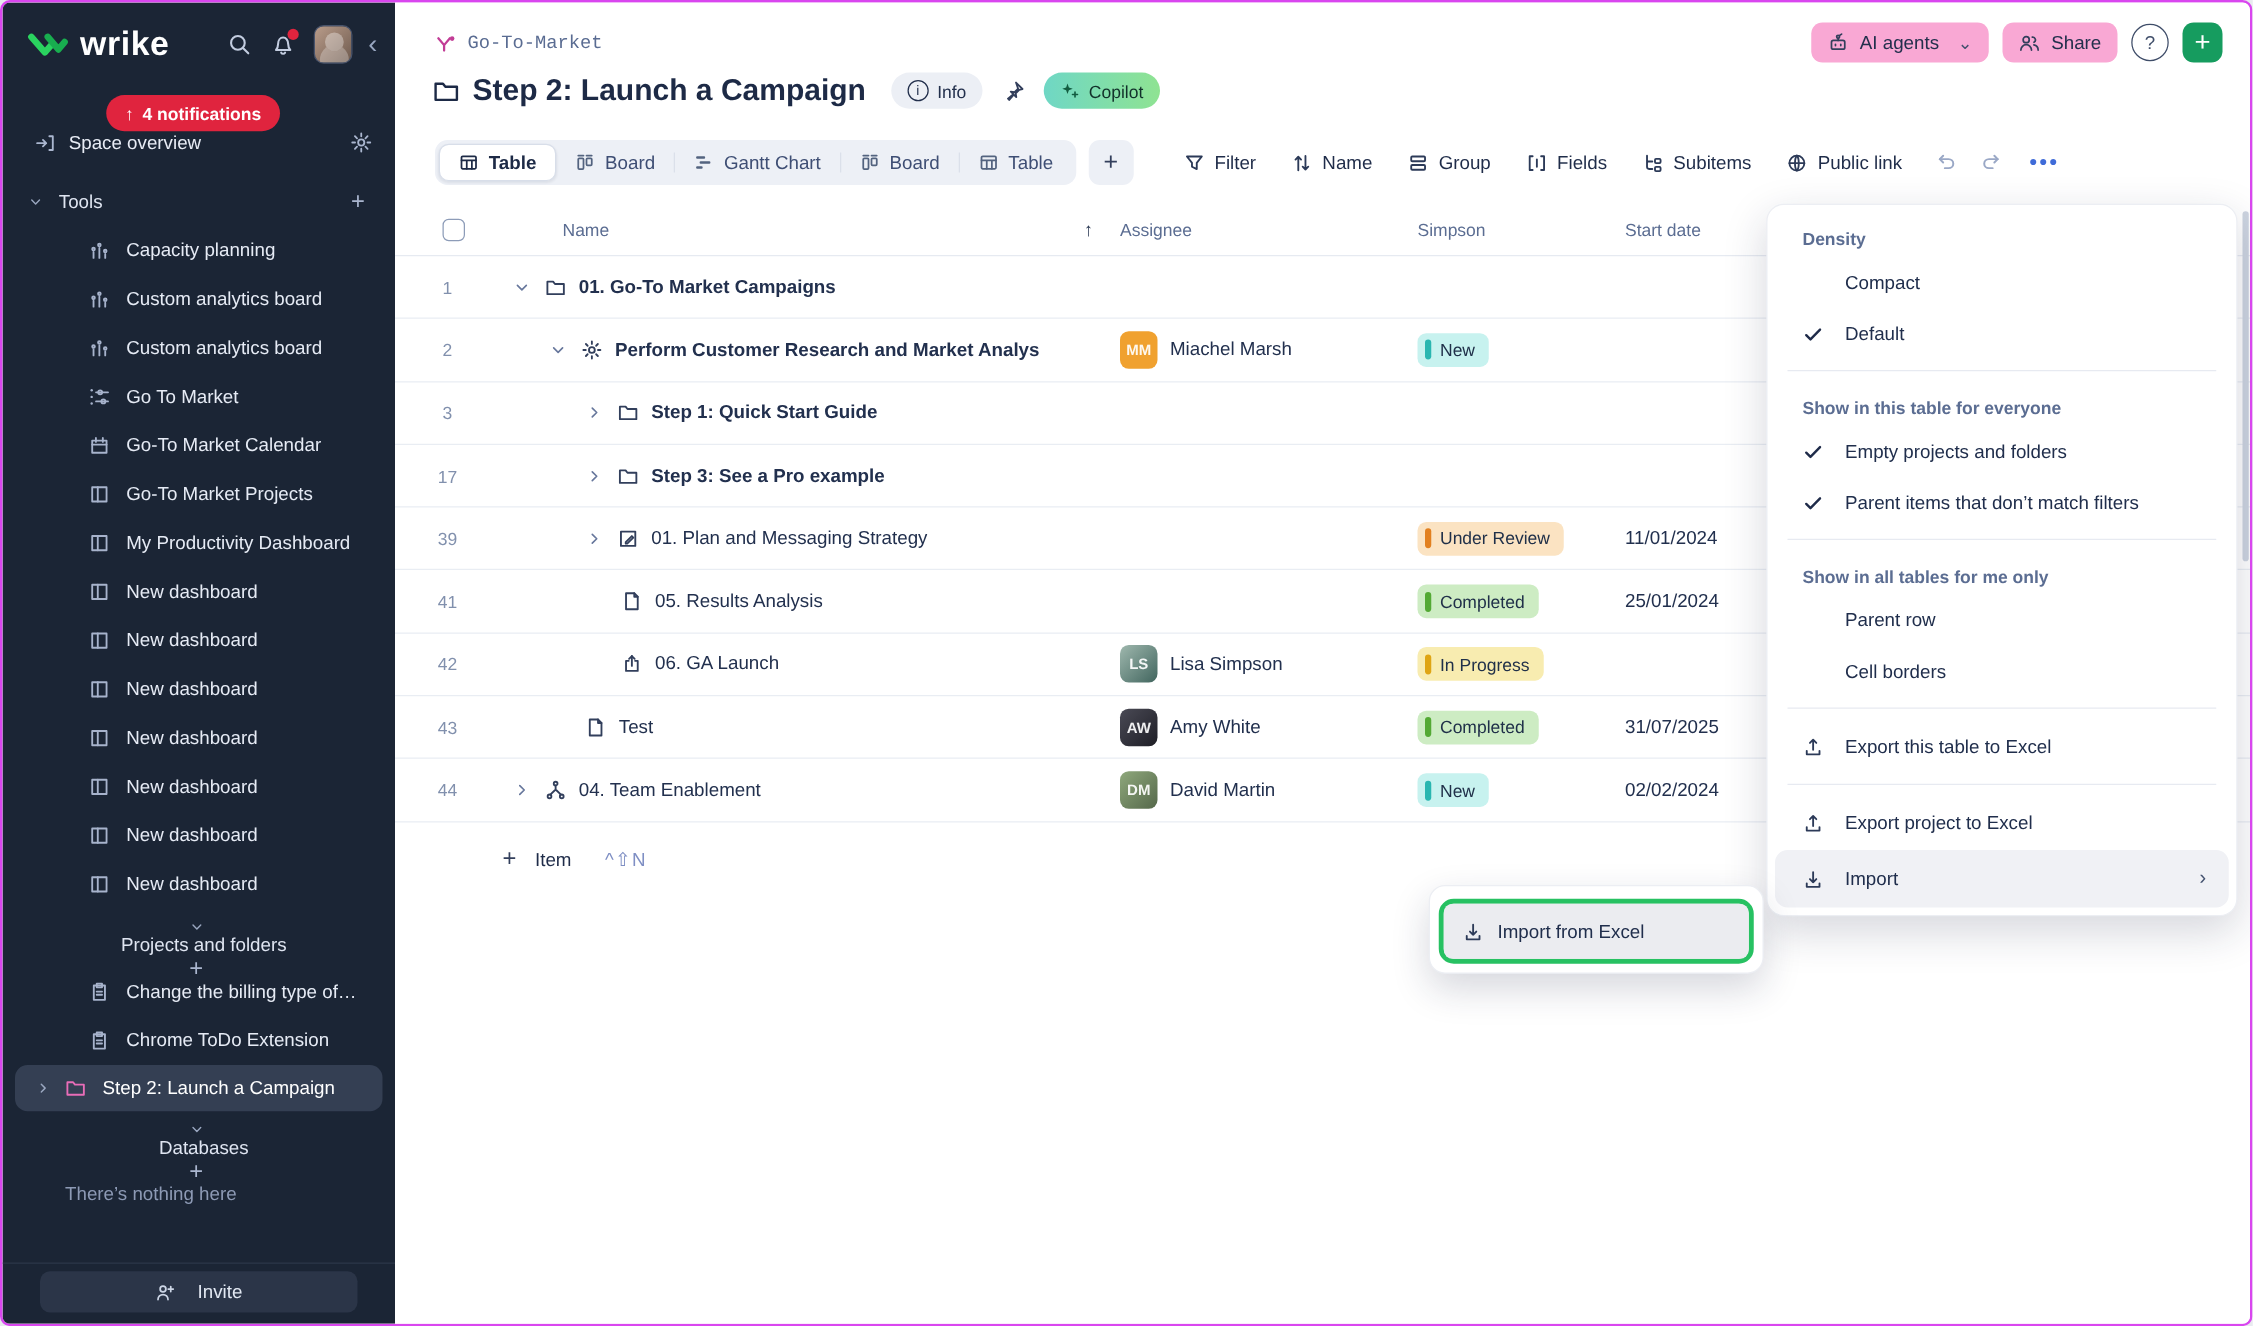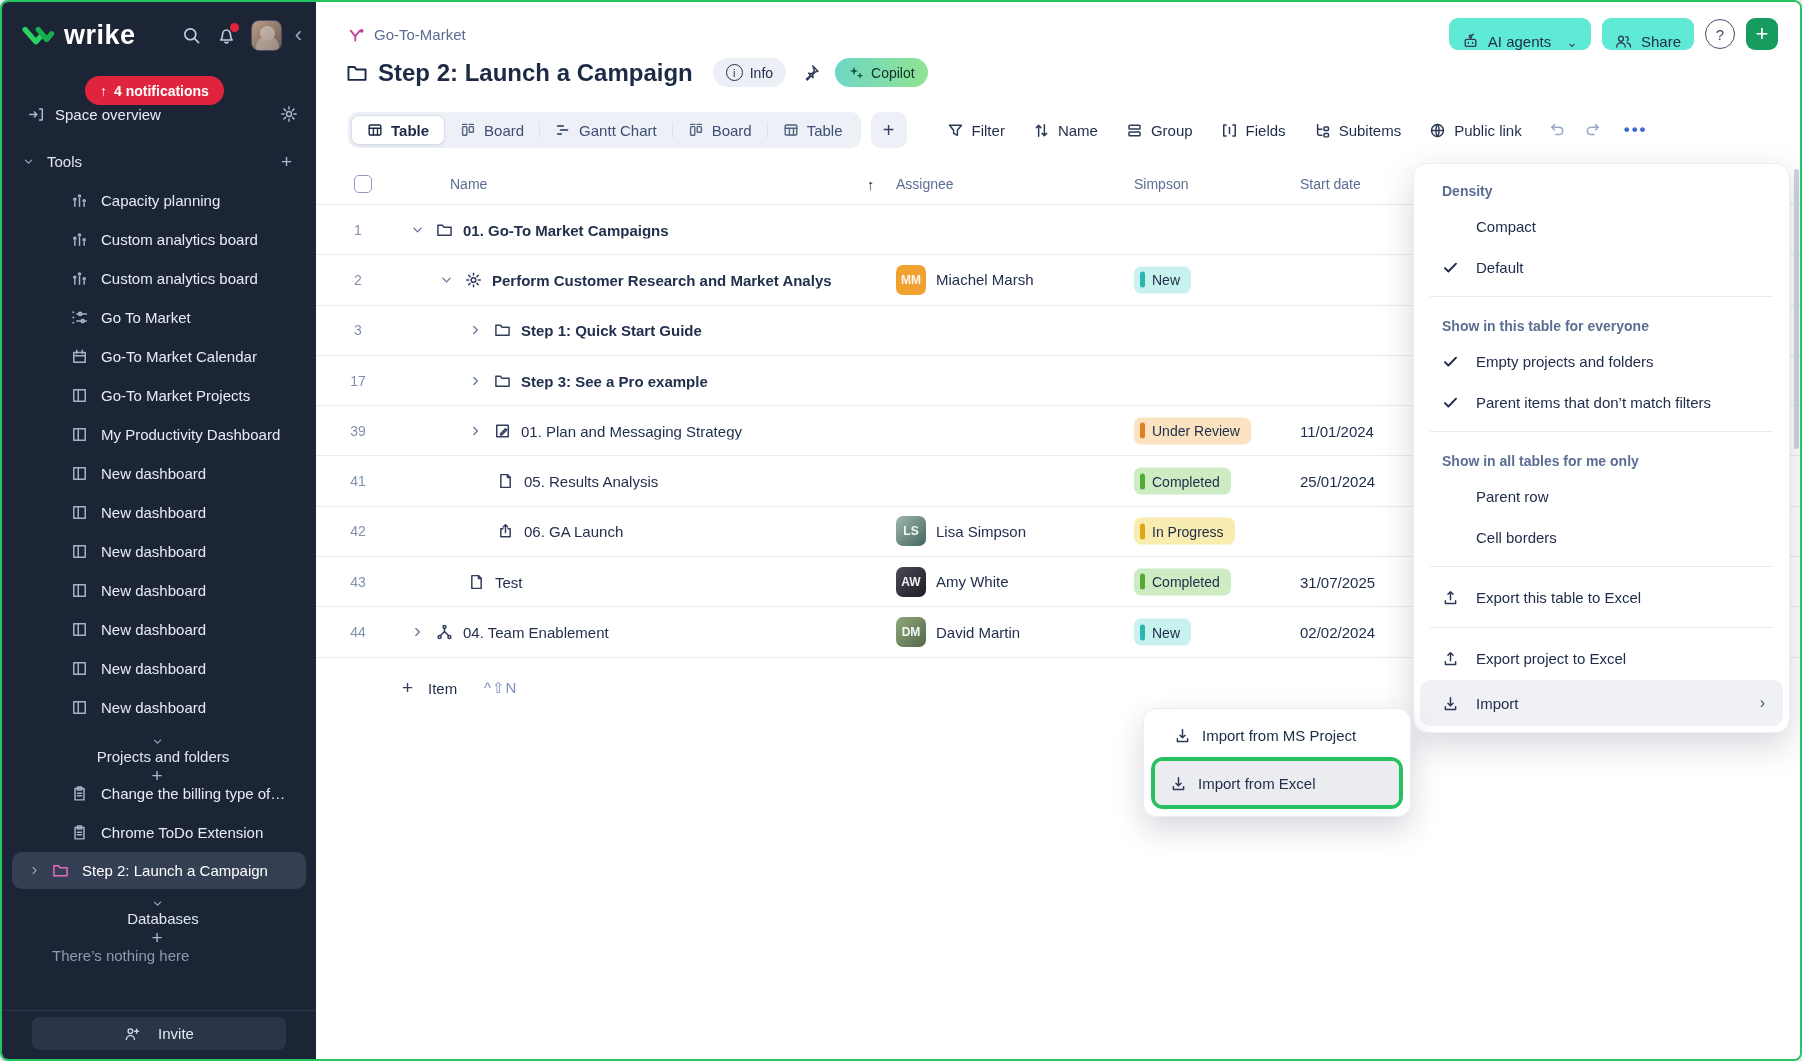--- a/index.html
+++ b/index.html
@@ -1,17 +1,17 @@
 <!DOCTYPE html>
 <html><head>
 <meta charset="utf-8">
 <style>
   * { margin:0; padding:0; box-sizing:border-box; }
   html,body { background:#e8eaef; font-family:"Liberation Sans", sans-serif; }
-  .app { position:relative; width:1802px; height:1061px; background:#fff; border:2px solid #22c55e; border-radius:8px; overflow:hidden; }
+  .app { position:relative; width:1802px; height:1061px; background:#fff; border:2px solid #d946ef; border-radius:8px; overflow:hidden; }
 
   
   .sidebar { position:absolute; left:0; top:0; width:314px; height:100%; background:#1b2535; color:#e7ebf4; }
   .side-head { position:absolute; top:12px; left:20px; right:14px; height:42px; display:flex; align-items:center; }
   .logo { display:flex; align-items:center; gap:8px; }
   .logo-mark { width:34px; height:28px; }
   .logo-text { font-size:27px; font-weight:700; color:#fff; letter-spacing:.5px; }
   .side-head .spacer { flex:1; }
   .shicon { width:19px; height:19px; color:#c3cde0; margin-left:16px; position:relative; }
   .shicon svg { width:100%; height:100%; }
@@ -37,33 +37,33 @@
   .snav-item.selected .item-chev { width:13px; height:13px; color:#9aa7c0; margin-right:11px; }
   .snav-empty { height:39px; display:flex; align-items:center; padding-left:50px; color:#8d9ab5; font-size:15px; }
   .side-divider { position:absolute; bottom:48px; left:0; right:0; height:1px; background:#2c3749; }
   .invite-btn { position:absolute; bottom:9px; left:30px; right:30px; height:33px; border-radius:8px; background:#2b3548; color:#e2e8f2; font-size:15px; display:flex; align-items:center; justify-content:center; gap:18px; border:none; cursor:pointer; }
   .invite-btn .ic { width:16px; height:16px; color:#cdd6e6; }
 
   
   .main { position:absolute; left:314px; top:0; right:0; height:100%; background:#fff; }
   .crumb-row { position:absolute; top:24px; left:32px; display:flex; align-items:center; gap:9px; }
   .crumb-glyph { width:17px; height:16px; }
-  .crumb-label { font-size:15px; color:#5a6c92; }
+  .crumb-label { font-size:15px; color:#5a6c92;font-family:Liberation Mono, monospace; }
   .title-row { position:absolute; top:56px; left:30px; display:flex; align-items:center; }
   .title-row .ic { width:22px; height:22px; color:#1d2a46; }
   .page-title { margin-left:10px; font-size:24px; font-weight:700; color:#1d2a46; }
   .chip { display:flex; align-items:center; gap:7px; background:#eceff5; border-radius:15px; height:29px; padding:0 13px; font-size:14px; color:#222f4c; }
   .info-chip { margin-left:20px; }
   .circle-glyph { width:17px; height:17px; border:1.4px solid #222f4c; border-radius:50%; display:flex; align-items:center; justify-content:center; font-size:11px; font-style:normal; color:#222f4c; }
   .pin-btn { margin-left:16px; width:18px; height:18px; color:#333f5c; }
   .pin-btn svg { width:100%; height:100%; }
   .copilot-chip { margin-left:15px; background:linear-gradient(90deg,#6fd7c5,#8fe392); color:#12302a; font-weight:400; }
   .copilot-chip .ic { width:16px; height:16px; color:#135c41; }
   .hdr-right { position:absolute; top:16px; right:22px; display:flex; align-items:center; gap:11px; }
-  .pill-btn { display:flex; align-items:flex-end; gap:9px; background:#5eead4; border-radius:9px; height:32px; padding:0 13px; font-size:15px; color:#222f4c; }
+  .pill-btn { display:flex; align-items:center; gap:9px; background:#f9a8d4; border-radius:9px; height:32px; padding:0 13px; font-size:15px; color:#222f4c; }
   .pill-btn .ic { width:17px; height:17px; color:#333f5c; }
   .pill-chev { color:#44526f; font-size:14px; margin-left:6px; }
   .help-btn { width:30px; height:30px; border-radius:50%; border:1.6px solid #3f4d69; color:#3f4d69; font-size:15px; display:flex; align-items:center; justify-content:center; }
   .green-plus { width:32px; height:32px; border-radius:9px; background:#169c5f; color:#fff; font-size:22px; display:flex; align-items:center; justify-content:center; font-weight:400; }
 
   
   .toolbar { position:absolute; top:110px; left:32px; right:10px; height:36px; display:flex; align-items:center; }
   .views { display:flex; align-items:center; background:#edf0f6; border-radius:10px; padding:3px; height:36px; }
   .vtab { display:flex; align-items:center; gap:8px; height:30px; padding:0 15px; border-radius:8px; font-size:15px; color:#3e4e74; }
   .vtab .ic { width:16px; height:16px; color:#53637f; }
@@ -775,29 +775,20 @@
           <svg viewBox="0 0 16 16" fill="none" stroke="currentColor" stroke-width="1.4" stroke-linecap="round" stroke-linejoin="round">
             <path d="M8 2.6v7.6M5.6 7.8L8 10.2l2.4-2.4"></path>
             <path d="M3.2 11v2.6h9.6V11"></path>
           </svg>
         </span>
         <span>Import</span>
         <span class="m-sub-chev">›</span>
       </div>
     </div>
   <div class="submenu" id="submenu">
-      <div class="sm-item">
-        <span class="ic">
-          <svg viewBox="0 0 16 16" fill="none" stroke="currentColor" stroke-width="1.4" stroke-linecap="round" stroke-linejoin="round">
-            <path d="M8 2.6v7.6M5.6 7.8L8 10.2l2.4-2.4"></path>
-            <path d="M3.2 11v2.6h9.6V11"></path>
-          </svg>
-        </span>
-        <span>Import from MS Project</span>
-      </div>
       <div class="sm-green-wrap" style="border-color:#27c162">
         <div class="sm-item">
           <span class="ic">
             <svg viewBox="0 0 16 16" fill="none" stroke="currentColor" stroke-width="1.4" stroke-linecap="round" stroke-linejoin="round">
               <path d="M8 2.6v7.6M5.6 7.8L8 10.2l2.4-2.4"></path>
               <path d="M3.2 11v2.6h9.6V11"></path>
             </svg>
           </span>
           <span>Import from Excel</span>
         </div>

